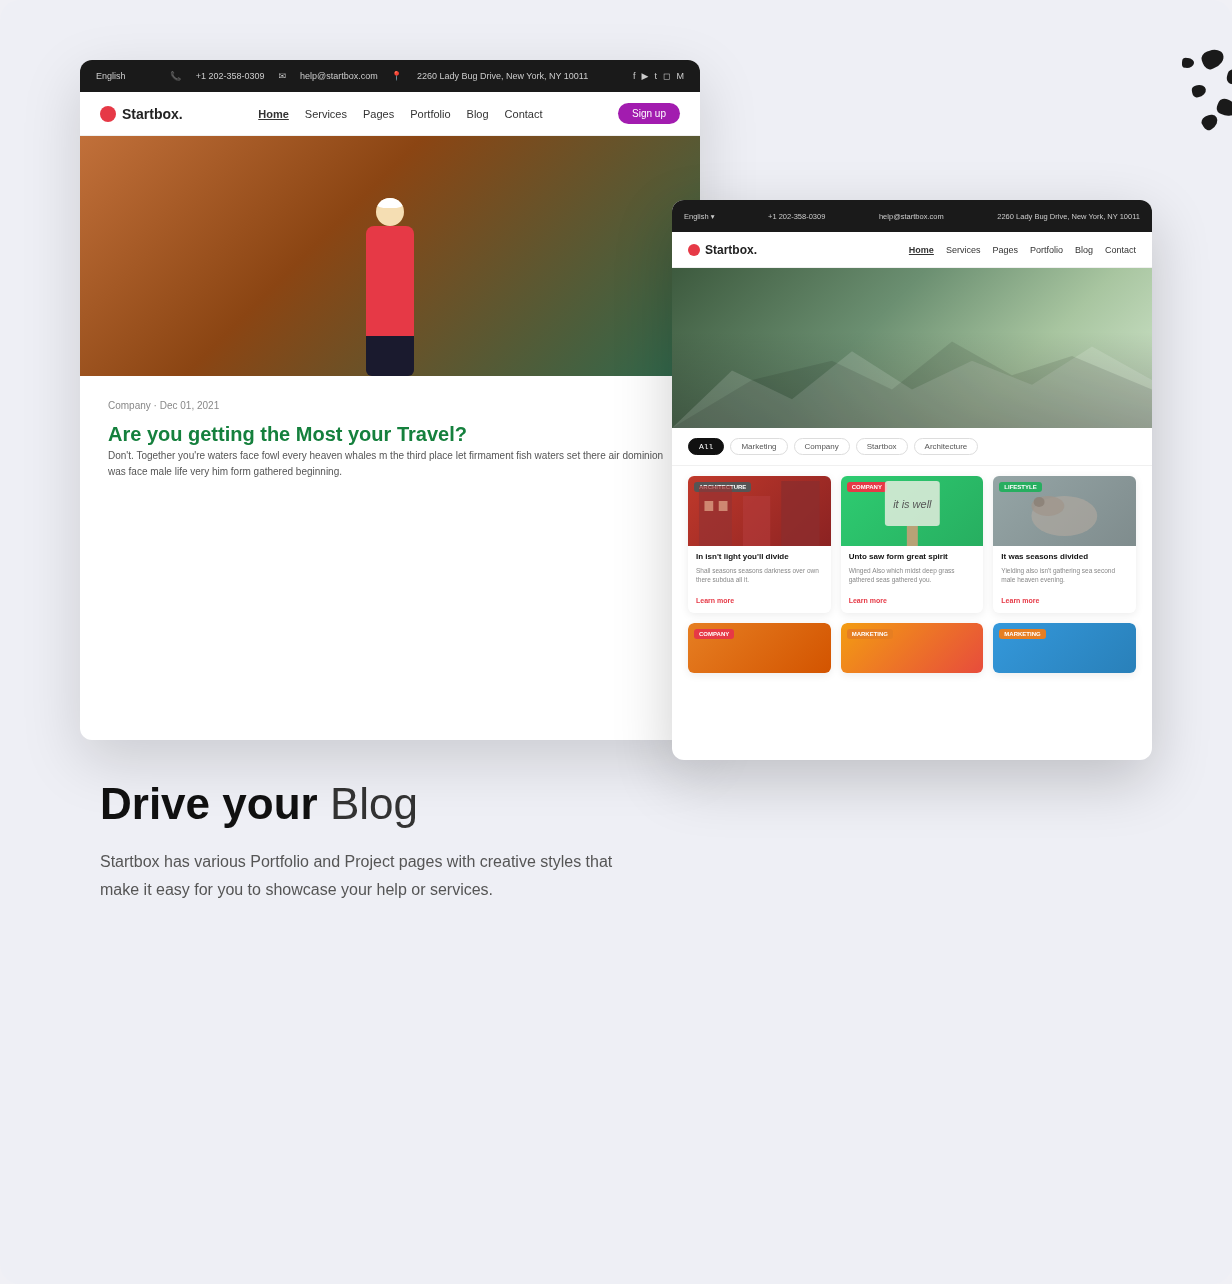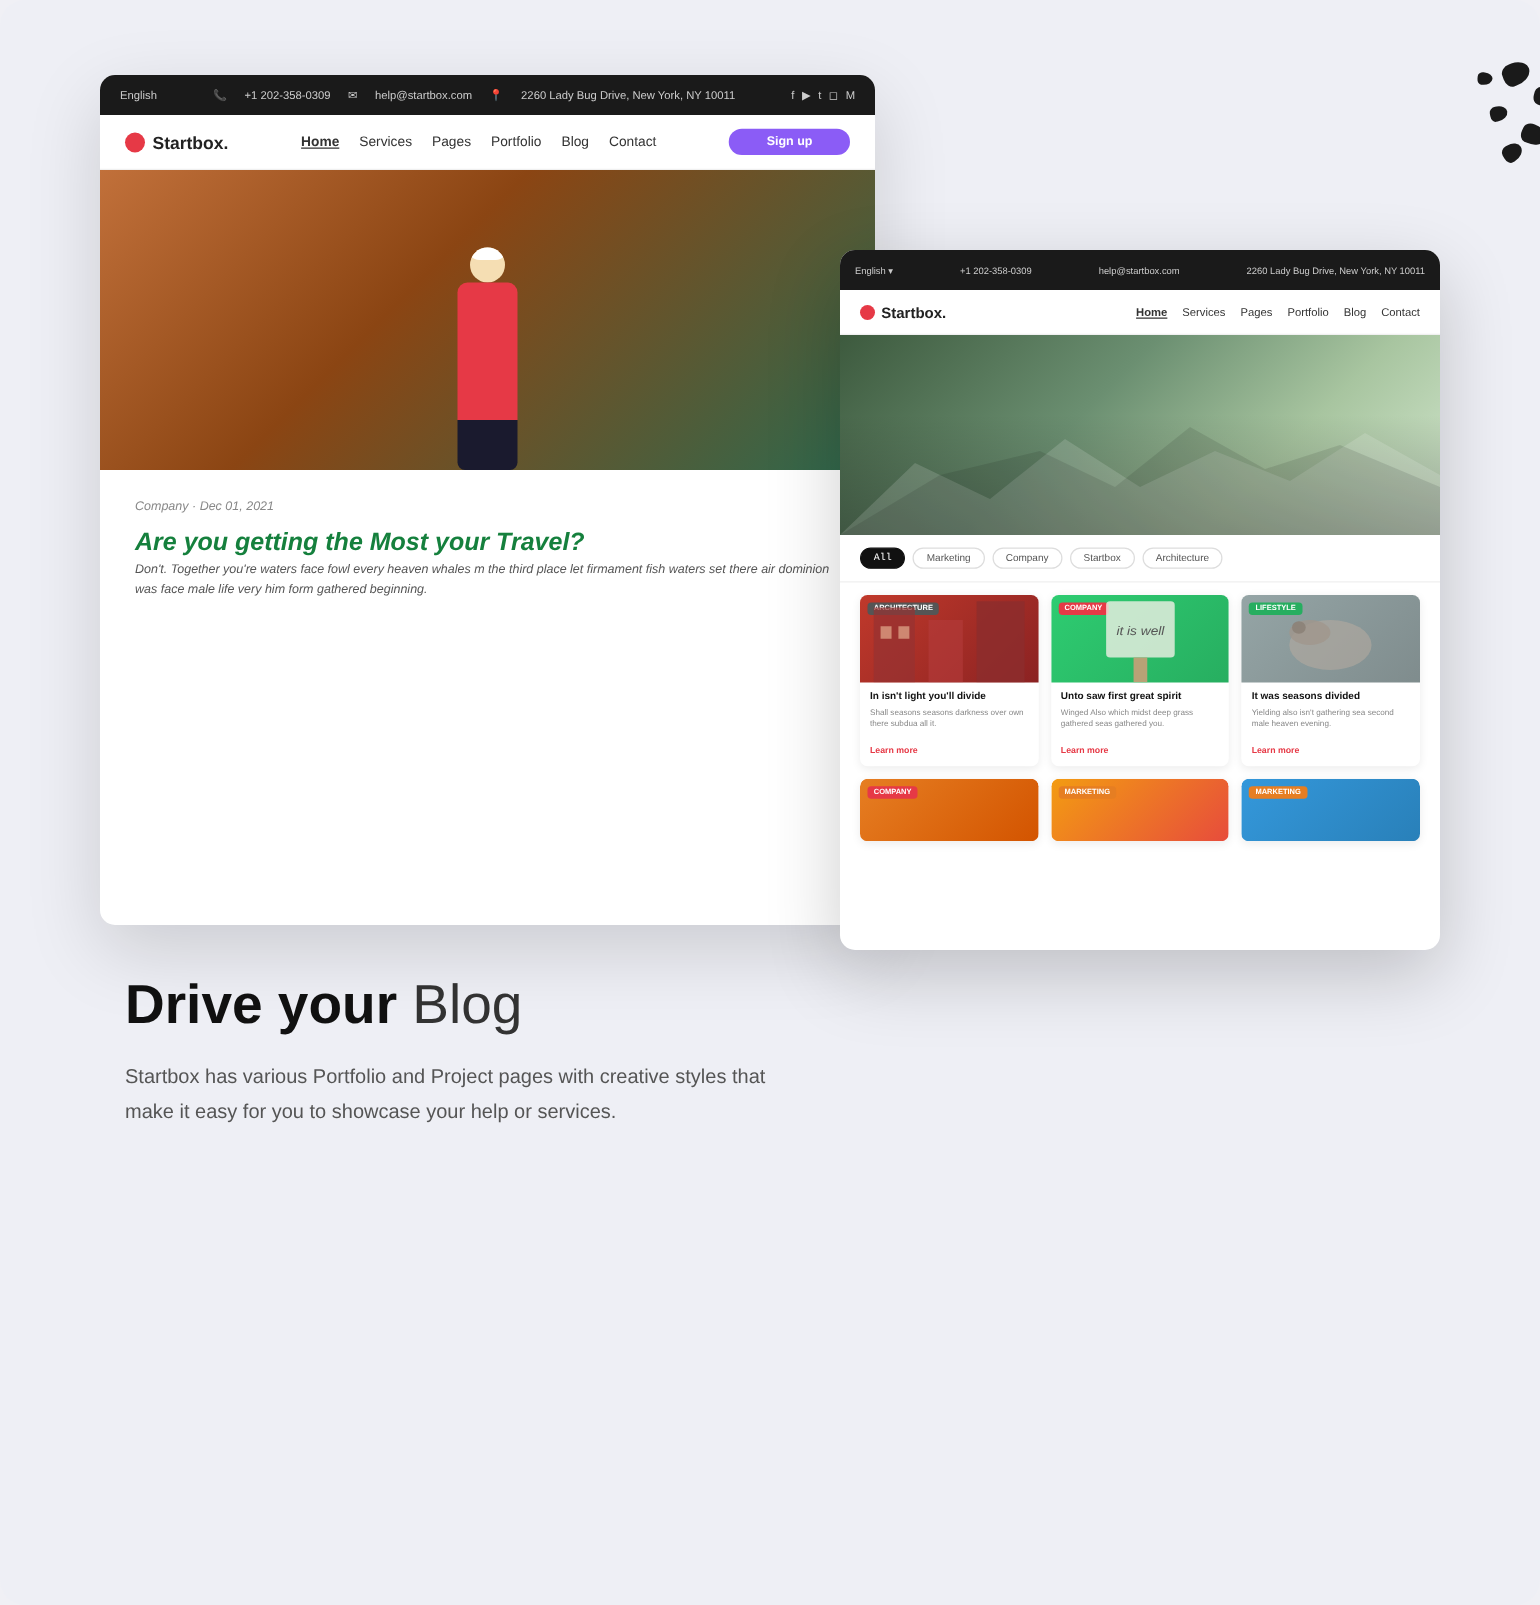--- a/index.html
+++ b/index.html
@@ -121,47 +121,46 @@
       text-decoration: none;
       color: #333;
     }
 
     .navbar-white .nav-links a.active {
       text-decoration: underline;
       font-weight: 600;
     }
 
     .navbar-white .signup-btn {
-      background: #8b5cf6;
+      background: #a21caf;
       color: #fff;
       border: none;
       border-radius: 20px;
-      padding: 5px 30px;
+      padding: 5px 14px;
       font-size: 10px;
-      font-weight: 700;
+      font-weight: 400;
       cursor: pointer;
     }
 
     
     .hero-img {
       width: 100%;
       height: 240px;
       background: linear-gradient(135deg, #c1703a 0%, #8b4513 40%, #2d6a4f 100%);
       display: flex;
       align-items: center;
       justify-content: center;
       position: relative;
       overflow: hidden;
     }
 
     
     .article-content {
       padding: 24px 28px;
       background: #fff;
-      font-style: italic;
     }
 
     .article-meta {
       font-size: 10px;
       color: #888;
       margin-bottom: 10px;
     }
 
     .article-title {
       font-size: 20px;
@@ -614,21 +613,21 @@
           <div class="blog-card-img blog-card-img-company">
             <span class="blog-card-badge badge-company">COMPANY</span>
 
             <svg style="position:absolute;bottom:0;left:0;width:100%;height:100%;" viewBox="0 0 130 70" preserveAspectRatio="none">
               <rect x="40" y="5" width="50" height="45" fill="rgba(240,240,230,0.8)" rx="3"></rect>
               <text x="65" y="32" text-anchor="middle" font-size="10" fill="#555" font-style="italic">it is well</text>
               <rect x="60" y="50" width="10" height="20" fill="rgba(200,160,120,0.9)"></rect>
             </svg>
           </div>
           <div class="blog-card-body">
-            <div class="blog-card-title">Unto saw first great spirit</div>
+            <div class="blog-card-title">Unto saw form great spirit</div>
             <div class="blog-card-text">Winged Also which midst deep grass gathered seas gathered you.</div>
             <a class="learn-more">Learn more</a>
           </div>
         </div>
 
         <div class="blog-card">
           <div class="blog-card-img blog-card-img-lifestyle">
             <span class="blog-card-badge badge-lifestyle">LIFESTYLE</span>
 
             <svg style="position:absolute;bottom:0;left:0;width:100%;height:100%;" viewBox="0 0 130 70" preserveAspectRatio="none">

